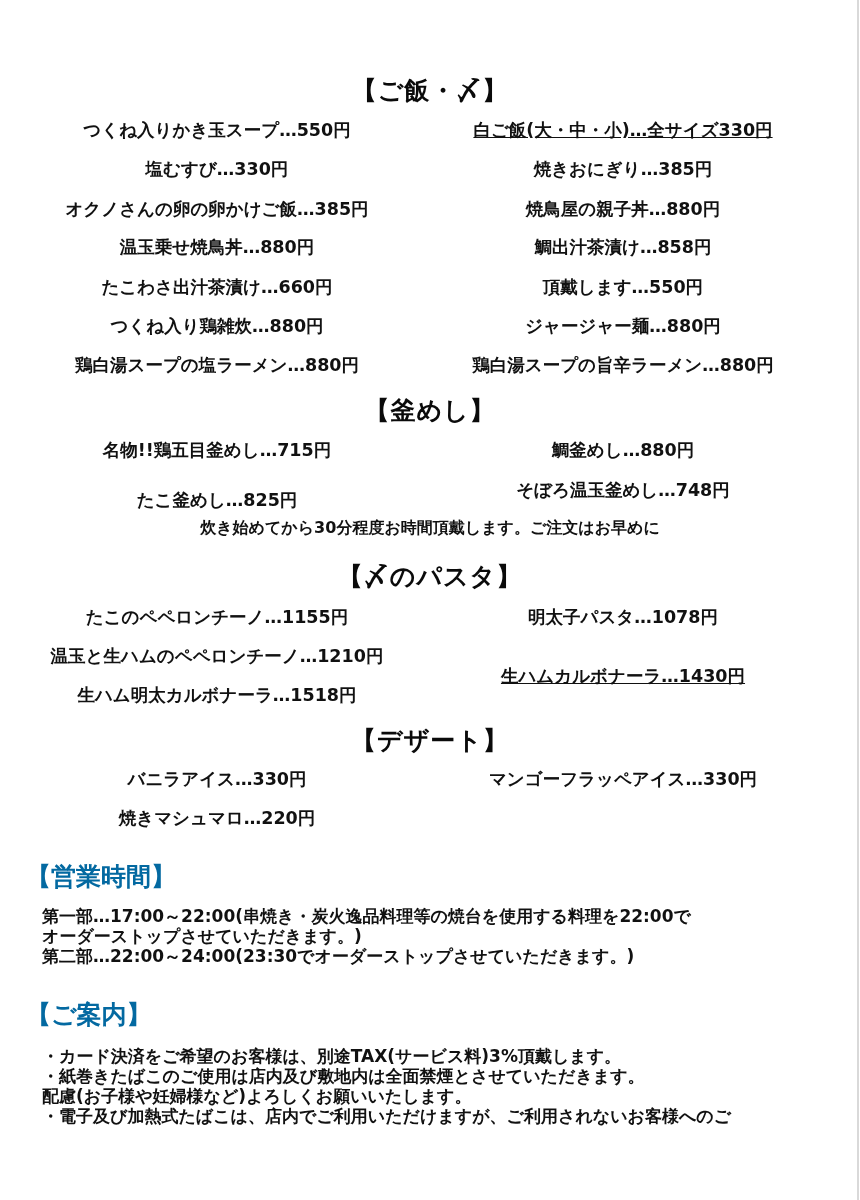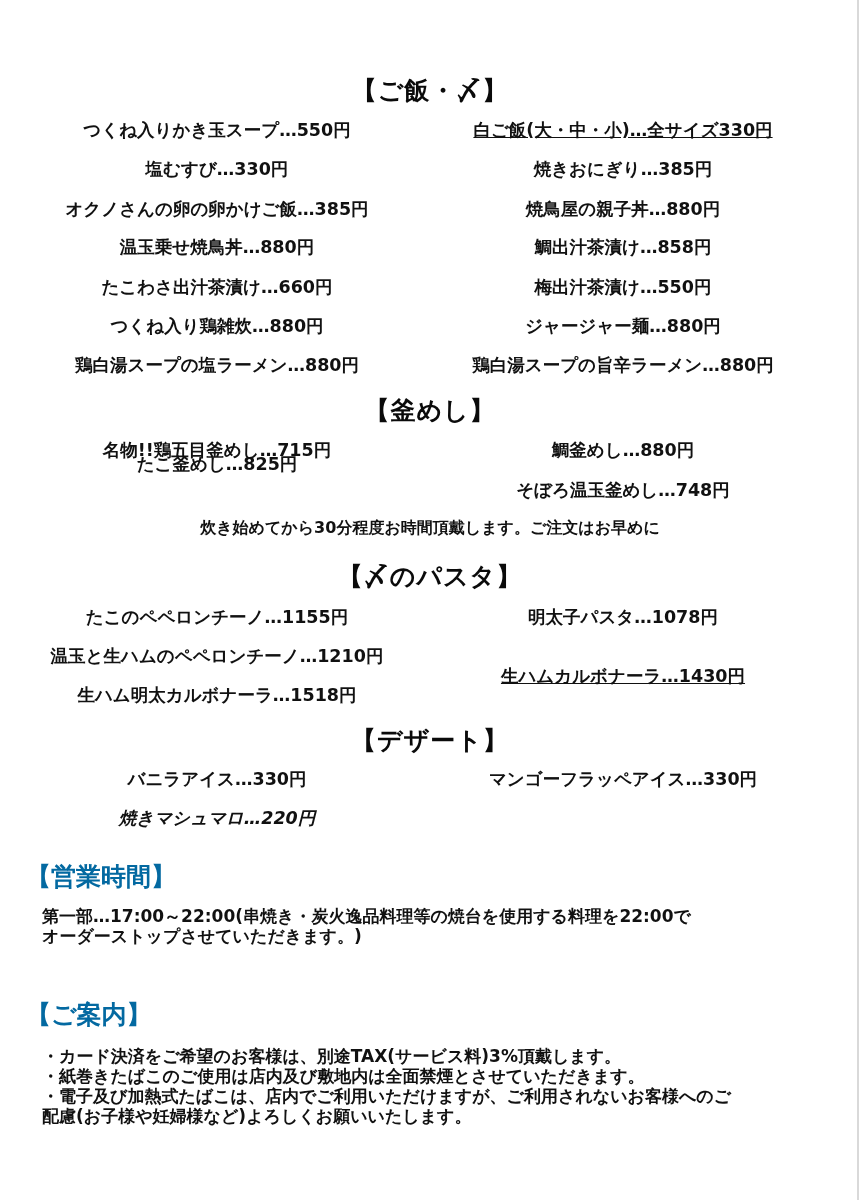--- a/index.html
+++ b/index.html
@@ -47,50 +47,51 @@
 
 <div class="item left" style="top:118px;">つくね入りかき玉スープ…550円</div>
 <div class="item right" style="top:118px;text-decoration:underline;">白ご飯(大・中・小)…全サイズ330円</div>
 <div class="item left" style="top:157px;">塩むすび…330円</div>
 <div class="item right" style="top:157px;">焼きおにぎり…385円</div>
 <div class="item left" style="top:197px;">オクノさんの卵の卵かけご飯…385円</div>
 <div class="item right" style="top:197px;">焼鳥屋の親子丼…880円</div>
 <div class="item left" style="top:235px;">温玉乗せ焼鳥丼…880円</div>
 <div class="item right" style="top:235px;">鯛出汁茶漬け…858円</div>
 <div class="item left" style="top:275px;">たこわさ出汁茶漬け…660円</div>
-<div class="item right" style="top:275px;">梅出汁茶漬け…550円</div>
+<div class="item right" style="top:275px;">頂戴します…550円</div>
 <div class="item left" style="top:314px;">つくね入り鶏雑炊…880円</div>
 <div class="item right" style="top:314px;">ジャージャー麺…880円</div>
 <div class="item left" style="top:353px;">鶏白湯スープの塩ラーメン…880円</div>
 <div class="item right" style="top:353px;">鶏白湯スープの旨辛ラーメン…880円</div>
 
 <div class="section-title" style="top:396px;">【釜めし】</div>
 <div class="item left" style="top:438px;">名物!!鶏五目釜めし…715円</div>
 <div class="item right" style="top:438px;">鯛釜めし…880円</div>
-<div class="item left" style="top:452px;">たこ釜めし…825円</div>
+<div class="item left" style="top:488px;">たこ釜めし…825円</div>
 <div class="item right" style="top:478px;">そぼろ温玉釜めし…748円</div>
 <div class="note" style="top:518px;">炊き始めてから30分程度お時間頂戴します。ご注文はお早めに</div>
 
 <div class="section-title" style="top:562px;">【〆のパスタ】</div>
 <div class="item left" style="top:605px;">たこのペペロンチーノ…1155円</div>
 <div class="item right" style="top:605px;">明太子パスタ…1078円</div>
 <div class="item left" style="top:644px;">温玉と生ハムのペペロンチーノ…1210円</div>
 <div class="item right" style="top:664px;text-decoration:underline;">生ハムカルボナーラ…1430円</div>
 <div class="item left" style="top:683px;">生ハム明太カルボナーラ…1518円</div>
 
 <div class="section-title" style="top:726px;">【デザート】</div>
 <div class="item left" style="top:767px;">バニラアイス…330円</div>
 <div class="item right" style="top:767px;">マンゴーフラッペアイス…330円</div>
-<div class="item left" style="top:806px;font-style:italic;">焼きマシュマロ…220円</div>
+<div class="item left" style="top:806px;">焼きマシュマロ…220円</div>
 
 <div class="info-title" style="top:862px;">【営業時間】</div>
 <div class="info-text" style="top:906px;">
   <div>第一部…17:00～22:00(串焼き・炭火逸品料理等の焼台を使用する料理を22:00で</div>
   <div>オーダーストップさせていただきます。)</div>
+  <div>第二部…22:00～24:00(23:30でオーダーストップさせていただきます。)</div>
 </div>
 
 <div class="info-title" style="top:1000px;">【ご案内】</div>
 <div class="info-text" style="top:1046px;">
   <div>・カード決済をご希望のお客様は、別途TAX(サービス料)3%頂戴します。</div>
   <div>・紙巻きたばこのご使用は店内及び敷地内は全面禁煙とさせていただきます。</div>
+  <div>配慮(お子様や妊婦様など)よろしくお願いいたします。</div>
   <div>・電子及び加熱式たばこは、店内でご利用いただけますが、ご利用されないお客様へのご</div>
-  <div>配慮(お子様や妊婦様など)よろしくお願いいたします。</div>
 </div>
 
 </body></html>

